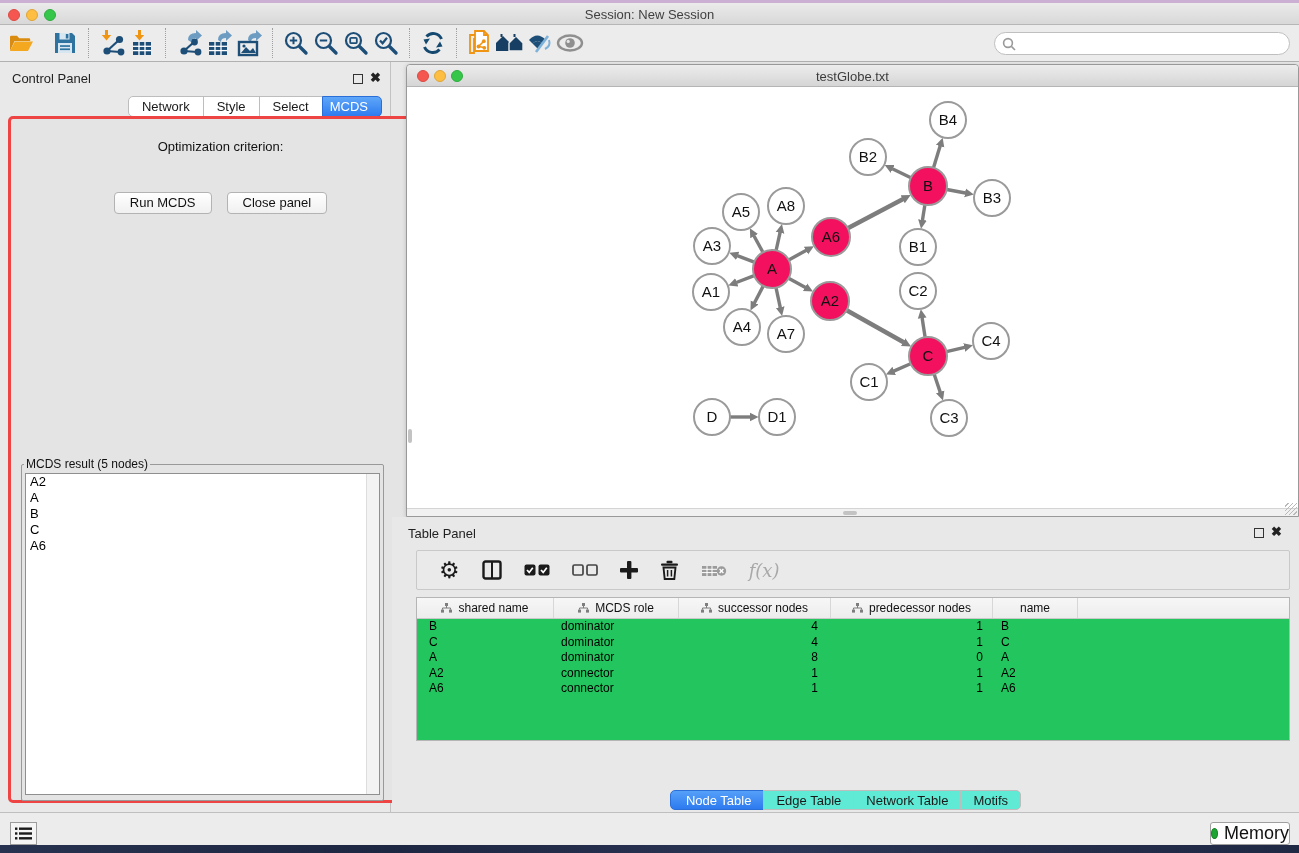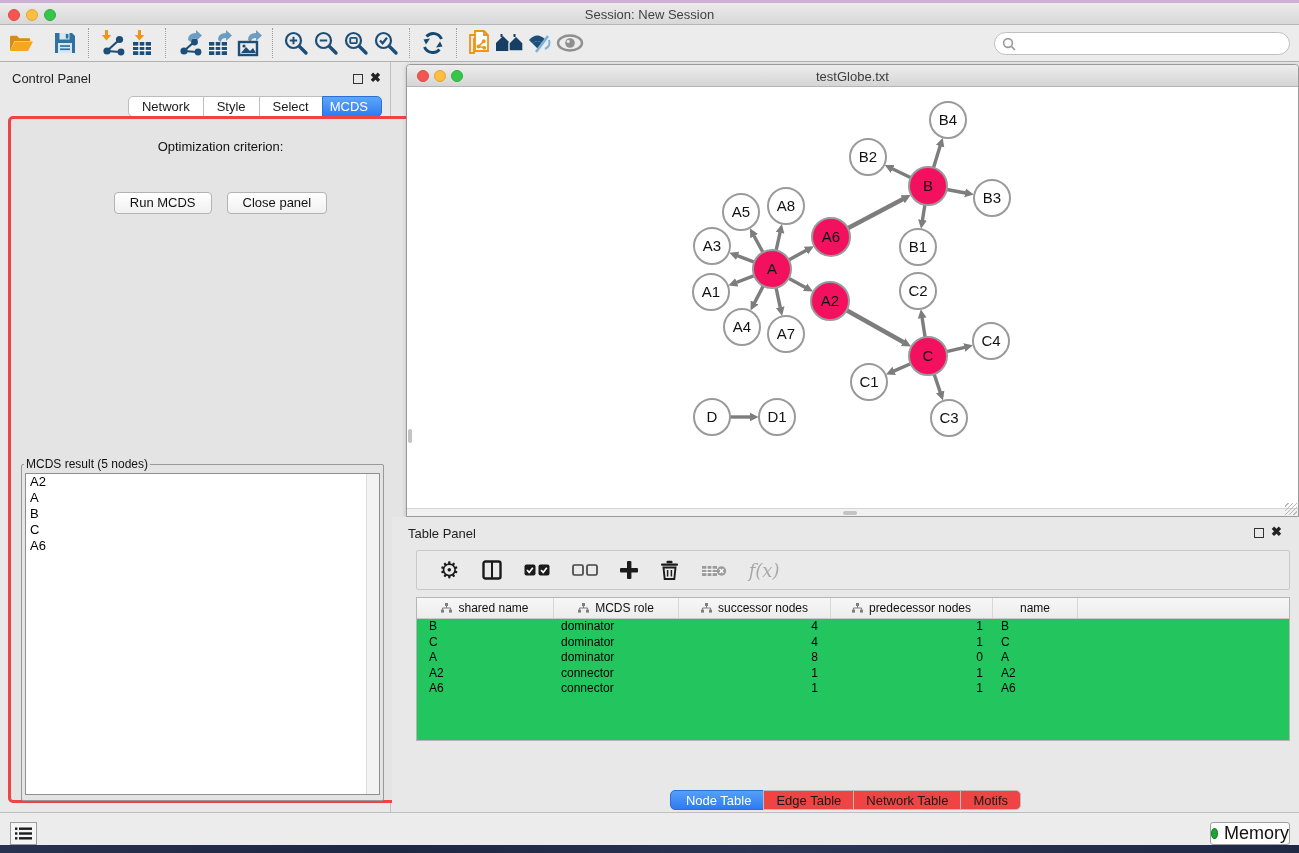--- a/index.html
+++ b/index.html
@@ -92,21 +92,21 @@
   .th { display:flex; align-items:center; justify-content:center; gap:6px; font-size:12px; color:#111;
     border-right:1px solid #d7d7d7; }
   .th.filler { border-right:none; }
   .trow { display:grid; grid-template-columns:137px 125px 152px 162px 85px 1fr; height:15.6px; }
   .td { font-size:12px; color:#000; line-height:15.6px; white-space:nowrap; overflow:hidden; }
   .td.c0 { padding-left:12px; } .td.c1 { padding-left:7px; }
   .td.c2 { text-align:right; padding-right:13px; } .td.c3 { text-align:right; padding-right:10px; }
   .td.c4 { padding-left:8px; }
   .tbl-tabs { position:absolute; left:0; right:0; top:273px; display:flex; justify-content:center; }
   .tbl-tab { height:20px; line-height:19px; padding:0 12px; font-size:13px; color:#1a1a1a;
-    background:#ef4444; border:1px solid #bdbdbd; margin-left:-1px; }
+    background:#5eead4; border:1px solid #bdbdbd; margin-left:-1px; }
   .tbl-tab:first-child { border-radius:5px 0 0 5px; margin-left:0;padding-left:15px; }
   .tbl-tab:last-child { border-radius:0 5px 5px 0; }
   .tbl-tab.active { background:linear-gradient(#55a0f8,#2d7af0); border-color:#2a6fd8; color:#fff; }
 
   
   .statusbar { position:absolute; left:0; top:812px; width:1299px; height:33px;
     background:#ececec; border-top:1px solid #bfbfbf; }
   .list-btn { position:absolute; left:10px; top:9px; width:27px; height:23px; background:#f5f5f5;
     border:1px solid #9c9c9c; display:flex; align-items:center; justify-content:center; }
   .memory-btn { position:absolute; right:9px; top:9px; width:80px; height:23px; background:#fdfdfd;

